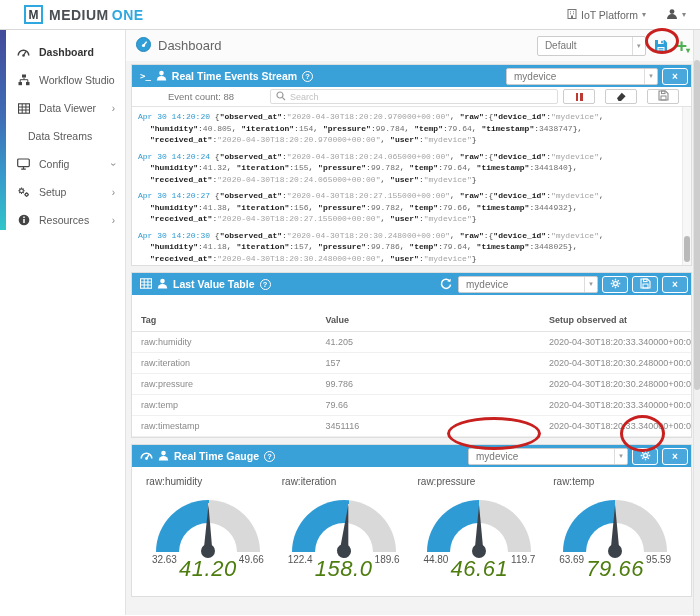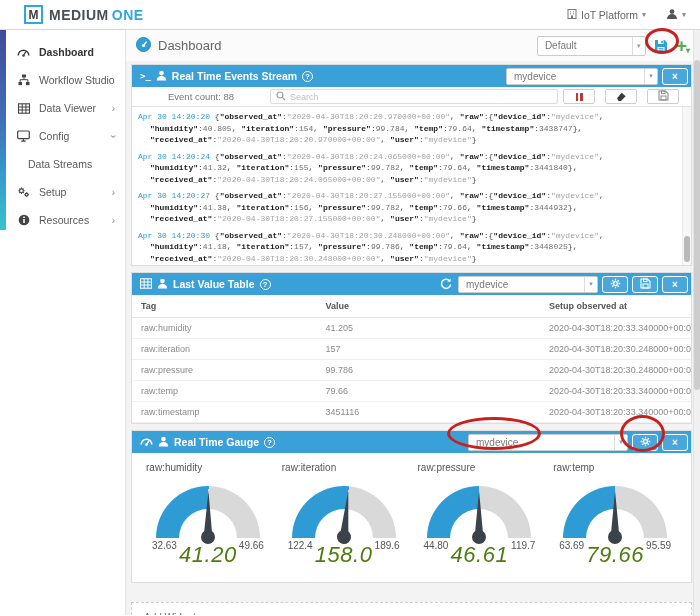--- a/index.html
+++ b/index.html
@@ -70,21 +70,21 @@
   .event { margin-bottom:5px; padding-left:12px; text-indent:-12px; }
   .event .t { color:#2d9ad2; }
   .event .k { font-weight:bold; color:#1e1e1e; }
   .event .s { color:#a3a3a3; }
   .event .n { color:#6e6e6e; }
   .vtrack { position:absolute; right:0; top:0; width:9px; height:100%; background:#f7f7f7; border-left:1px solid #eaeaea; }
   .vthumb { position:absolute; right:1px; bottom:3px; width:6px; height:26px; background:#b9b9b9; border-radius:3px; }
 
   
   table.lvt { width:100%; border-collapse:collapse; font-size:9px; table-layout:fixed; }
-  table.lvt th { text-align:left; color:#555; font-weight:bold; padding:6px 9px 6px; border-bottom:1px solid #e4e4e4; }
+  table.lvt th { text-align:left; color:#555; font-weight:bold; padding:20px 9px 6px; border-bottom:1px solid #e4e4e4; }
   table.lvt td { color:#8a8a8a; padding:5px 9px; border-bottom:1px solid #f0f0f0; white-space:nowrap; overflow:hidden; }
   .c1{width:33%;} .c2{width:40%;} .c3{width:27%;}
 
   
   .gbody { height:129px; display:flex; padding:5px 8px 0; }
   .gcell { flex:1; position:relative; }
   .glabel { font-size:10px; color:#555; margin:4px 0 0 6px; }
   .gwrap { position:relative; width:104px; height:52px; margin:13px auto 0; }
   .arcclip { position:absolute; inset:0; overflow:hidden; }
   .arc { position:absolute; left:0; top:0; width:104px; height:104px; border-radius:50%; }
@@ -169,32 +169,32 @@
           <div class="nav-item">
             <span class="nicon">
               <svg width="12" height="11" viewBox="0 0 12 11">
                 <rect x="0.5" y="0.8" width="11" height="9.4" fill="none" stroke="#444" stroke-width="1.1"></rect>
                 <path d="M0.5 4h11M0.5 7h11M4.2 0.8v9.4M7.9 0.8v9.4" stroke="#444" stroke-width="1"></path>
               </svg>
             </span>
             <span>Data Viewer</span>
             <span class="chev">›</span>
           </div>
+          <div class="nav-item sub">
+            <span>Data Streams</span>
+          </div>
           <div class="nav-item">
             <span class="nicon">
               <svg width="13" height="12" viewBox="0 0 13 12">
                 <rect x="0.7" y="1" width="11.6" height="7.6" rx="1" fill="none" stroke="#444" stroke-width="1.2"></rect>
                 <path d="M4.2 11.2 h4.6M6.5 8.6 v2.6" stroke="#444" stroke-width="1.2"></path>
               </svg>
             </span>
             <span>Config</span>
             <span class="chev down">›</span>
-          </div>
-          <div class="nav-item sub">
-            <span>Data Streams</span>
           </div>
           <div class="nav-item">
             <span class="nicon">
               <svg width="13" height="12" viewBox="0 0 13 12">
                 <g stroke="#444" stroke-width="1.1" fill="none">
                   <circle cx="4.5" cy="4.8" r="1.9"></circle>
                   <path d="M4.5 1.6v1.1M4.5 6.9v1.1M1.3 4.8h1.1M6.6 4.8h1.1M2.3 2.6l.8.8M5.9 6.2l.8.8M6.7 2.6l-.8.8M3.1 6.2l-.8.8"></path>
                   <circle cx="9.6" cy="8.6" r="1.5"></circle>
                   <path d="M9.6 6.5v.9M9.6 9.8v.9M7.5 8.6h.9M10.8 8.6h.9"></path>
                 </g>

